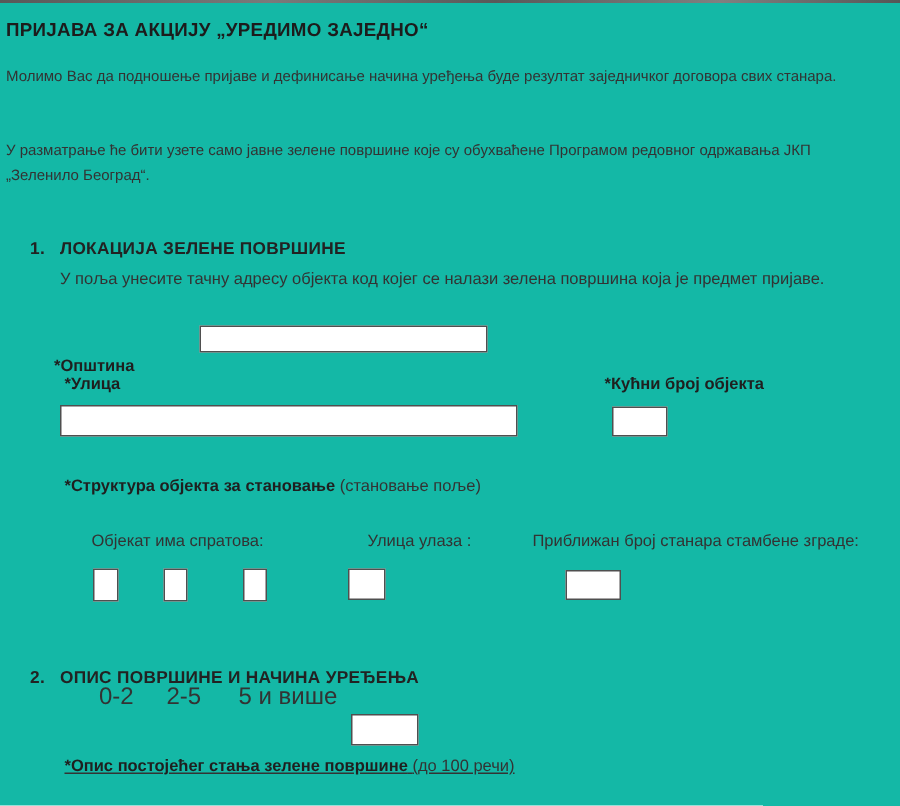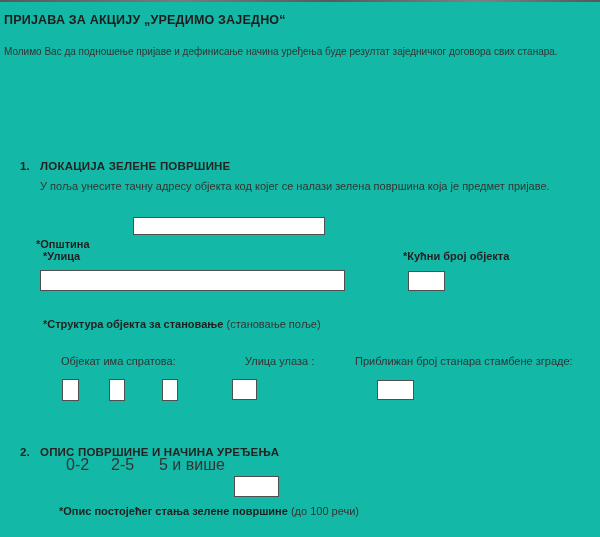--- a/index.html
+++ b/index.html
@@ -77,20 +77,21 @@
 </head>
 <body>
 
 <div class="page">
 
   <div class="top-edge"></div>
 
   <div class="abs title">ПРИЈАВА ЗА АКЦИЈУ „УРЕДИМО ЗАЈЕДНО“</div>
 
   <p class="abs intro p1">Молимо Вас да подношење пријаве и дефинисање начина уређења буде резултат заједничког договора свих станара.</p>
+  <p class="abs intro p2">У разматрање ће бити узете само  јавне зелене површине које су обухваћене Програмом редовног одржавања ЈКП „Зеленило Београд“.</p>
 
   <div class="abs sec-num" style="left:20px; top:160px;">1.</div>
   <div class="abs sec-head" style="left:40px; top:160px;">ЛОКАЦИЈА ЗЕЛЕНЕ ПОВРШИНЕ</div>
   <div class="abs sec-desc" style="left:40px; top:180px;">У поља унесите тачну адресу објекта код  којег се налази зелена површина која је предмет пријаве.</div>
 
   <div class="abs lbl bold" style="left:36px; top:216px;margin-top:22px;">*Општина</div>
   <input type="text" class="box" style="left: 133px; top: 217px; width: 192px; height: 18px;" value="">
 
   <div class="abs lbl bold" style="left:43px; top:250px;">*Улица</div>
   <div class="abs lbl bold" style="left:403px; top:250px;">*Кућни број објекта</div>
@@ -114,18 +115,18 @@
 
   <div class="abs opt-label" style="left:66px; top:412px;">0-2</div>
   <div class="abs opt-label" style="left:111px; top:412px;">2-5</div>
   <div class="abs opt-label" style="left:159px; top:412px;">5 и више</div>
 
   <div class="abs sec-num" style="left:20px; top:446px;">2.</div>
   <div class="abs sec-head" style="left:40px; top:446px;">ОПИС ПОВРШИНЕ И НАЧИНА УРЕЂЕЊА</div>
 
   <input type="text" class="box" style="left: 234px; top: 476px; width: 45px; height: 21px;" value="">
 
-  <div class="abs lbl" style="left:59px; top:505px;">
+  <div class="abs lbl" style="left:43px; top:505px;text-decoration:underline;">
     <span class="bold-part">*Опис постојећег стања зелене површине</span>
     <span>(до 100 речи)</span>
   </div>
 
 </div>
 
 </body></html>

